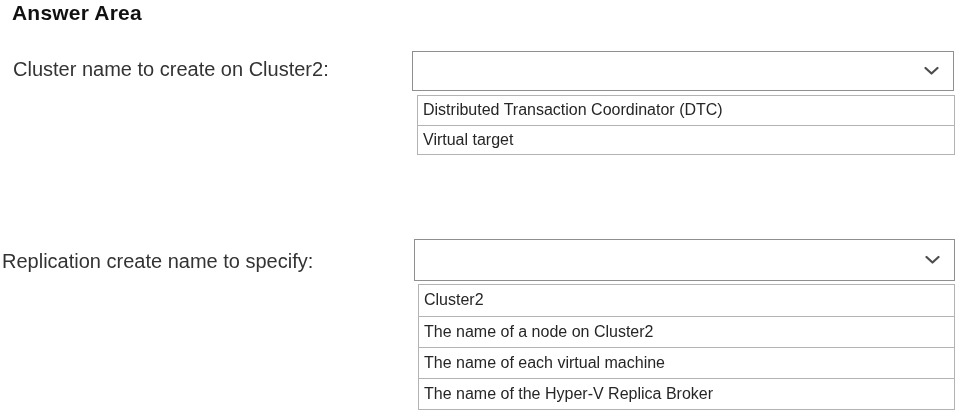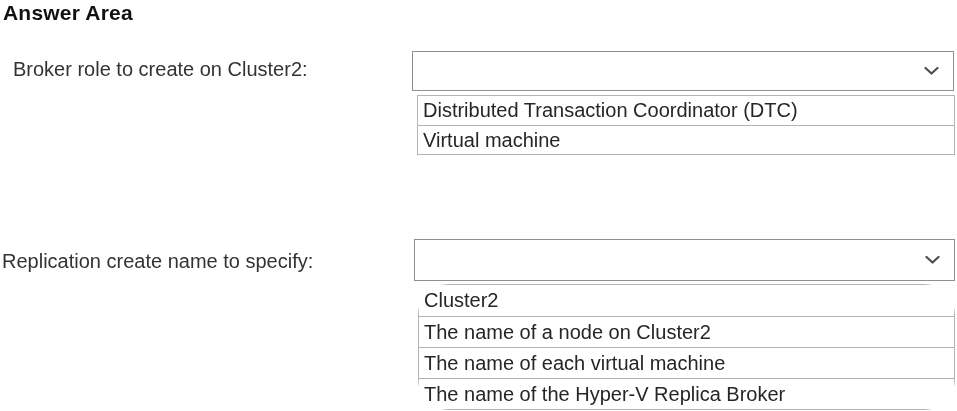--- a/index.html
+++ b/index.html
@@ -7,21 +7,21 @@
     position: relative;
     width: 957px;
     height: 411px;
     background: #ffffff;
     font-family: "Liberation Sans", "DejaVu Sans", sans-serif;
     color: #262626;
     overflow: hidden;
   }
   .title {
     position: absolute;
-    left: 3px;
+    left: 12px;
     top: 1px;
     font-size: 21px;
     font-weight: 700;
     color: #111111;
     letter-spacing: 0.2px;
   }
   .qlabel {
     position: absolute;
     font-size: 20px;
     color: #333333;
@@ -58,57 +58,57 @@
   }
   .chevron svg { display: block; }
 
   .options {
     position: absolute;
     background: #ffffff;
     border: 1px solid #b3b3b3;
     box-sizing: border-box;
   }
   .q1-options { left: 417px; top: 95px;  width: 538px; }
-  .q2-options { left: 418px; top: 284px; width: 537px; border-radius: 31px; }
+  .q2-options { left: 418px; top: 284px; width: 537px; }
 
   .opt {
     box-sizing: border-box;
     padding-left: 5px;
-    font-size: 20px;
+    font-size: 16px;
     color: #262626;
     white-space: nowrap;
     overflow: hidden;
     background: #ffffff;
     cursor: default;
   }
   .q1-options .opt { height: 29px; line-height: 28px; }
   .q2-options .opt { height: 31px; line-height: 30px; }
   .opt + .opt { border-top: 1px solid #b3b3b3; }
 </style>
 </head>
 <body>
 
 <div class="page">
 
   <div class="title">Answer Area</div>
 
-  <div class="qlabel q1-label">Broker role to create on Cluster2:</div>
+  <div class="qlabel q1-label">Cluster name to create on Cluster2:</div>
 
   <div class="dropdown q1-dropdown" role="combobox">
     <span class="dd-value"></span>
     <span class="chevron">
       <svg width="15" height="9" viewBox="0 0 15 9">
         <polyline points="1.5,1.5 7.5,7 13.5,1.5" fill="none" stroke="#4d4d4d" stroke-width="2.2" stroke-linecap="round" stroke-linejoin="round"></polyline>
       </svg>
     </span>
   </div>
 
   <div class="options q1-options" role="listbox">
     <div class="opt" role="option">Distributed Transaction Coordinator (DTC)</div>
-    <div class="opt" role="option">Virtual machine</div>
+    <div class="opt" role="option">Virtual target</div>
   </div>
 
   <div class="qlabel q2-label">Replication create name to specify:</div>
 
   <div class="dropdown q2-dropdown" role="combobox">
     <span class="dd-value"></span>
     <span class="chevron">
       <svg width="15" height="9" viewBox="0 0 15 9">
         <polyline points="1.5,1.5 7.5,7 13.5,1.5" fill="none" stroke="#4d4d4d" stroke-width="2.2" stroke-linecap="round" stroke-linejoin="round"></polyline>
       </svg>

